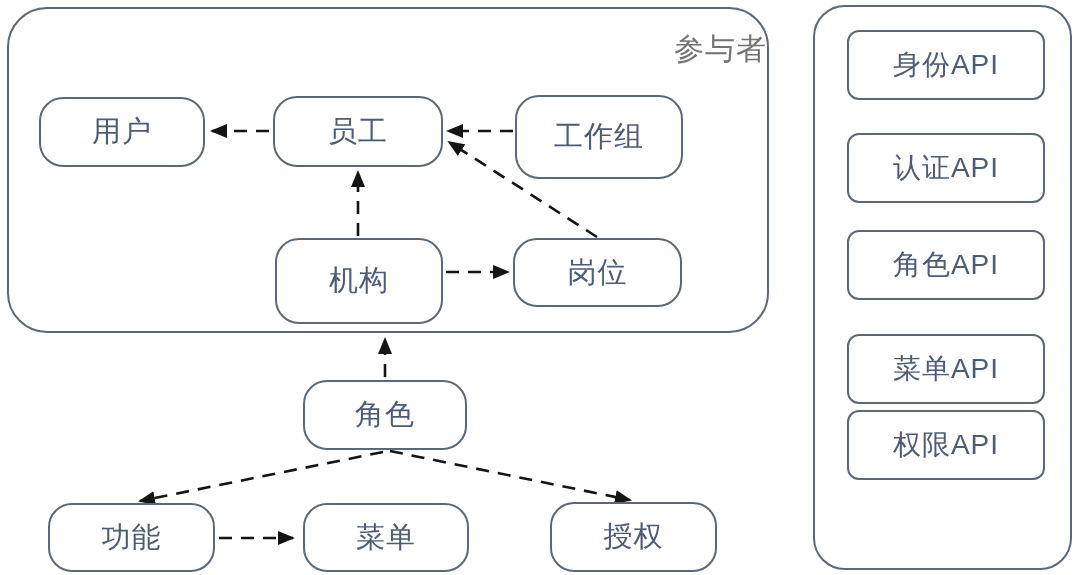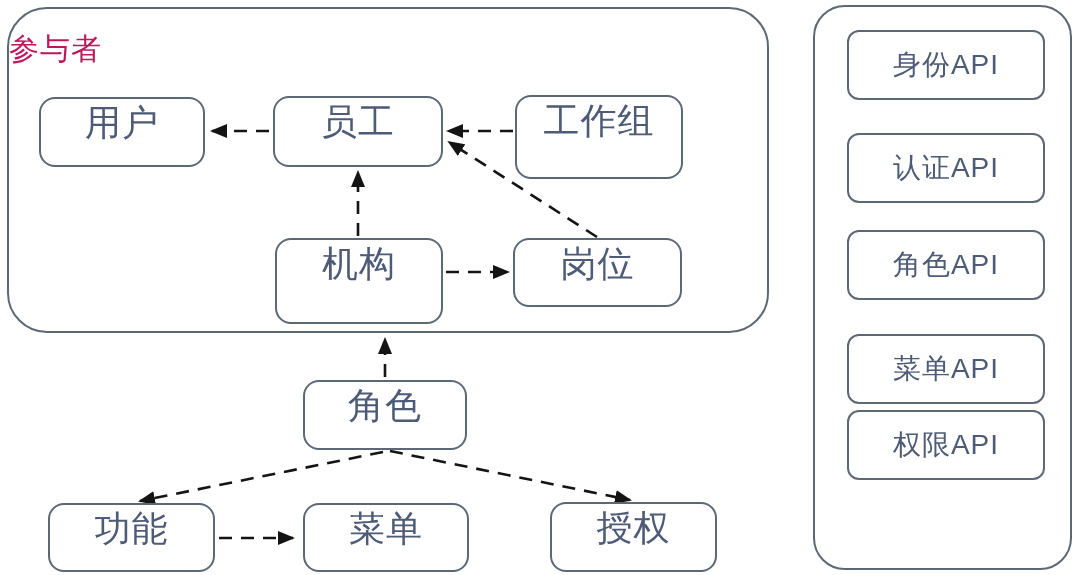--- a/index.html
+++ b/index.html
@@ -24,35 +24,36 @@
     background: #ffffff;
     box-sizing: border-box;
     z-index: 0;
   }
   #participants-panel { left: 7px; top: 7px; width: 762px; height: 326px; }
   #api-panel { left: 813px; top: 5px; width: 259px; height: 565px; border-radius: 32px; }
   .group-title {
     position: absolute;
     left: 0; top: 20px;
     width: 100%;
-    text-align: left;
+    text-align: right;
     font-size: 30px;
-    color: #be185d;
+    color: #737373;
     letter-spacing: 1px;
     font-family: Liberation Serif, serif;
   }
   .node {
     position: absolute;
     border: 2px solid #5d6877;
-    border-radius: 16px;
+    border-radius: 24px;
     background: #ffffff;
     box-sizing: border-box;
     display: flex;
+    align-items: center;
     justify-content: center;
-    font-size: 36px;
+    font-size: 29px;
     color: #4d5b77;
     letter-spacing: 1px;
     z-index: 2;
   }
   .api-node {
     position: absolute;
     left: 32px;
     width: 198px;
     height: 70px;
     border: 2px solid #5d6877;

